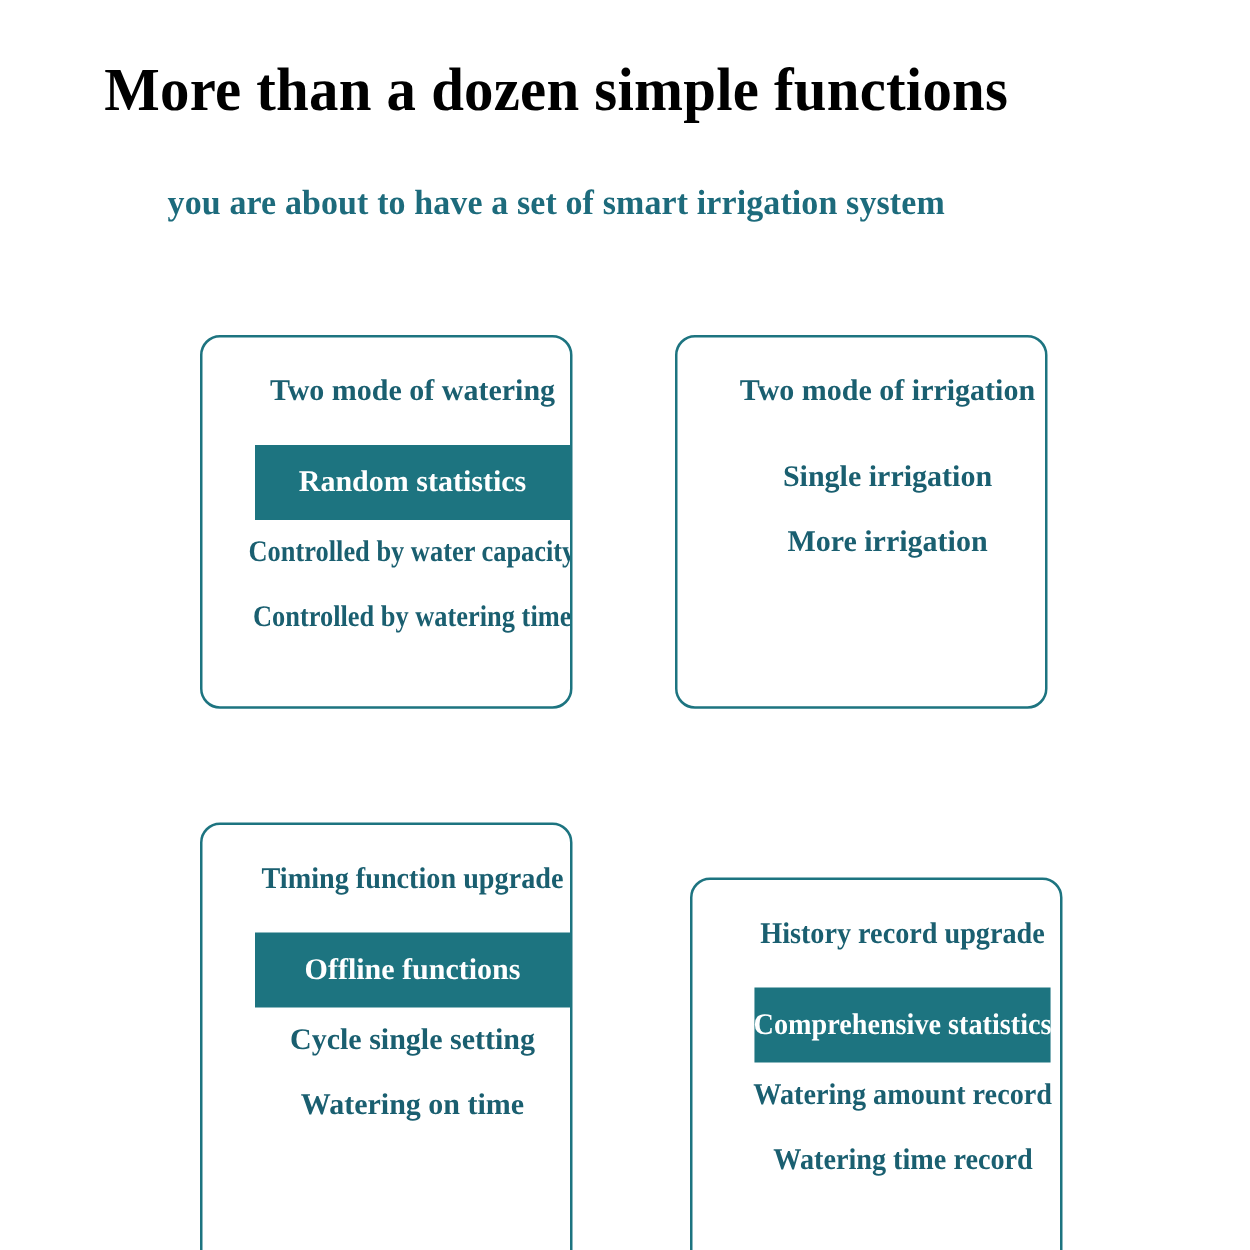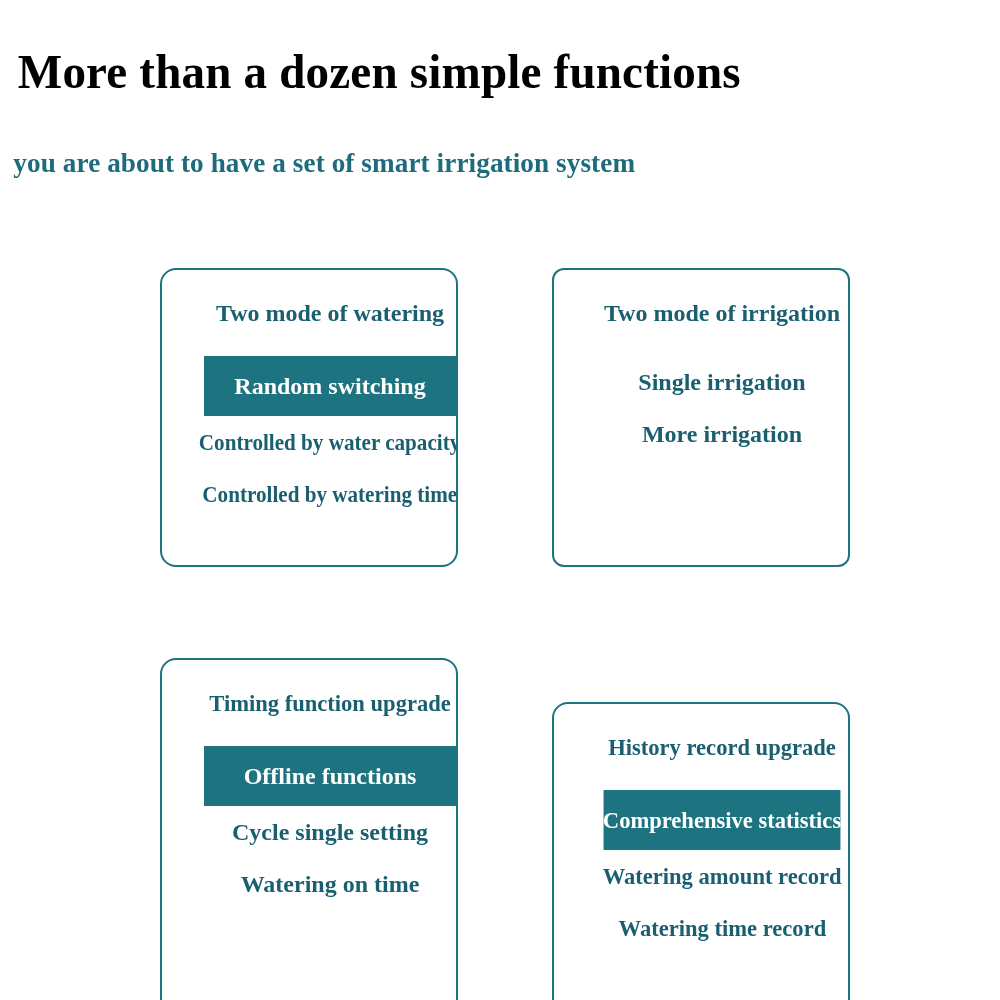--- a/index.html
+++ b/index.html
@@ -22,20 +22,21 @@
     position: relative;
     box-sizing: border-box;
   }
 
   
   .header {
     position: absolute;
     top: 0;
     left: 0;
     width: 890px;
+    text-align: center;
   }
 
   .main-title {
     margin: 0;
     padding-top: 42px;
     font-family: "Liberation Serif", "DejaVu Serif", serif;
     font-weight: bold;
     font-size: 49px;
     line-height: 60px;
     letter-spacing: 0.2px;
@@ -76,21 +77,21 @@
     border: 2px solid #1d7480;
     border-radius: 16px;
     background: #ffffff;
     overflow: hidden;
     display: flex;
     flex-direction: column;
     padding-left: 42px;
   }
 
   .card.pos-tl { left: 0px;   top: 0px;   }
-  .card.pos-tr { left: 392px; top: 0px; border-radius: 12px;   }
+  .card.pos-tr { left: 380px; top: 0px;   }
   .card.pos-bl { left: 0px;   top: 390px; height: 388px; }
   .card.pos-br { left: 392px; top: 390px; height: 364px; margin-top: 44px; }
 
   
   .card-title {
     height: 86px;
     flex: 0 0 86px;
     display: flex;
     align-items: center;
     justify-content: center;
@@ -154,21 +155,21 @@
 
   <div class="header">
     <h1 class="main-title">More than a dozen simple functions</h1>
     <h2 class="sub-title">you are about to have a set of smart irrigation system</h2>
   </div>
 
   <div class="card-grid">
 
     <div class="card pos-tl">
       <div class="card-title">Two mode of watering</div>
-      <div class="card-band">Random switching</div>
+      <div class="card-band">Random statistics</div>
       <div class="card-body">
         <div class="card-line tighter">Controlled by water capacity</div>
         <div class="card-line tighter">Controlled by watering time</div>
       </div>
     </div>
 
     <div class="card pos-tr">
       <div class="card-title">Two mode of irrigation</div>
       <div class="card-body">
         <div class="card-line">Single irrigation</div>

